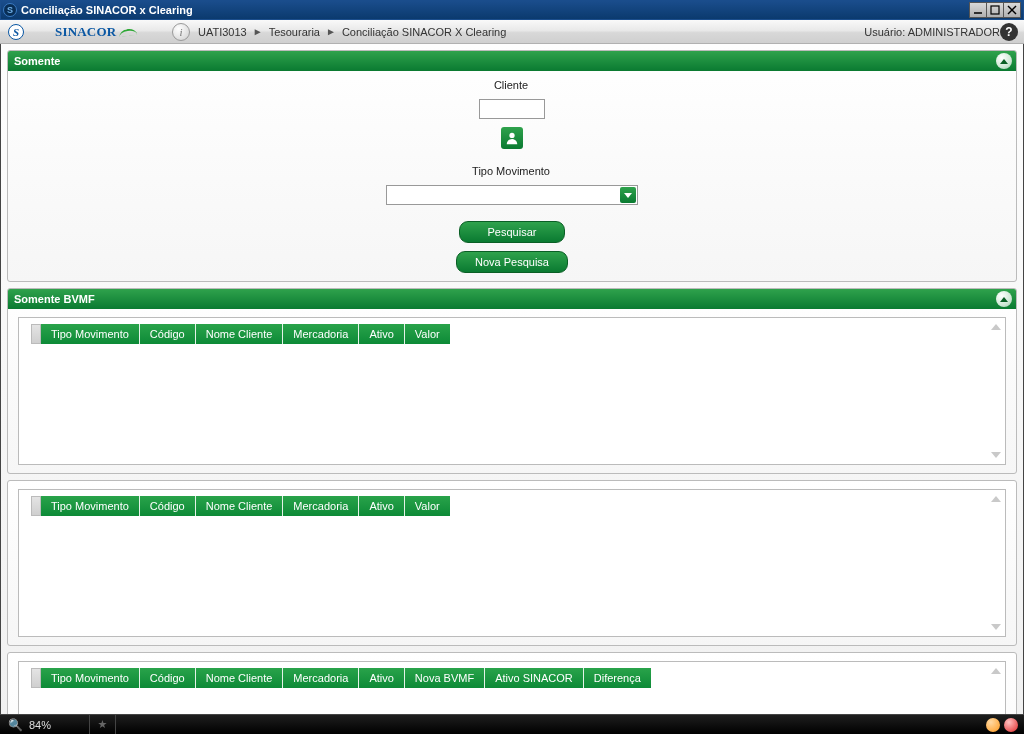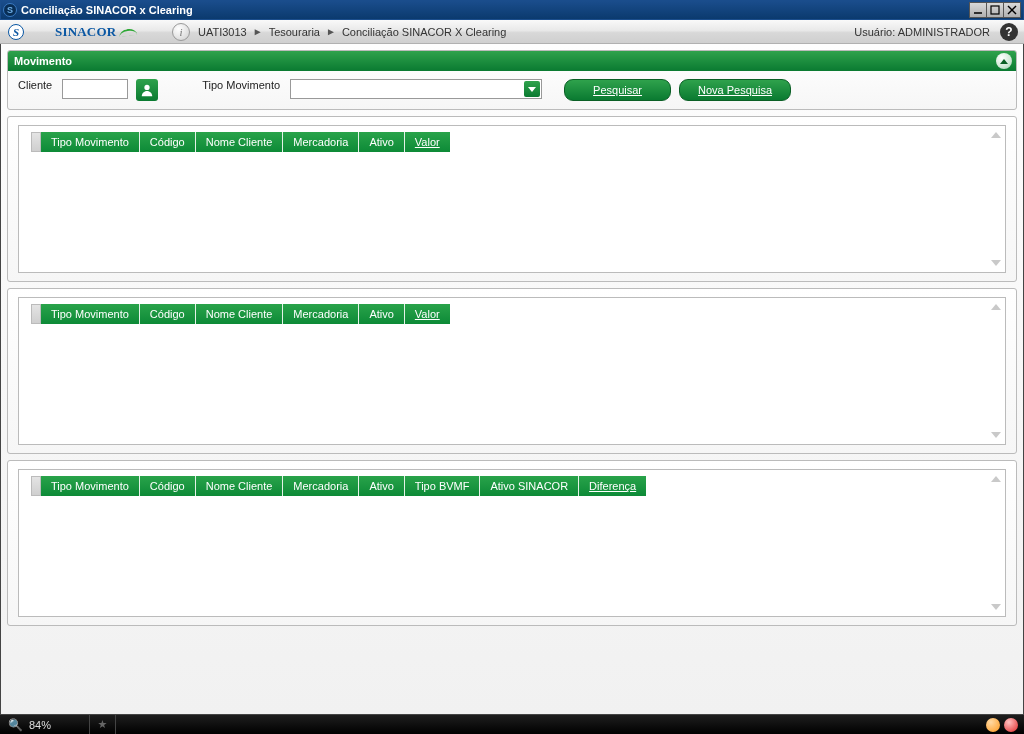--- a/index.html
+++ b/index.html
@@ -18,51 +18,51 @@
   .logo-wrap { width: 164px; height: 24px; display:flex; align-items:center; padding-left:8px; gap:3px;}
   .logo-circle { width:16px; height:16px; border-radius:50%; border: 1.5px solid #0a57a3; display:flex; align-items:center; justify-content:center; background:#fff;}
   .logo-s { color:#0a57a3; font-weight:bold; font-style:italic; font-size:11px; font-family: Georgia, serif;}
   .logo-text { color:#0a57a3; font-weight:bold; font-family: Georgia, serif; font-size:13px; letter-spacing:0.2px;margin-left:28px;}
   .logo-swoosh { width:20px; height:10px; position:relative; }
   .logo-swoosh::before { content:""; position:absolute; left:0; top:2px; width:18px; height:5px; border-top: 2px solid #2fa836; border-radius: 50% 50% 0 0 / 100% 100% 0 0; transform: rotate(-8deg);}
   .info-circle { width:18px; height:18px; border-radius:50%; background: radial-gradient(circle at 35% 30%, #fff, #cfcfcf); border:1px solid #9a9a9a; display:flex;align-items:center;justify-content:center; color:#777; font-style:italic; font-family: Georgia, serif; margin: 0 8px; cursor:pointer; font-size:11px;}
   .breadcrumb { display:flex; align-items:center; gap:6px; color:#333; }
   .bc-arrow { color:#555; font-size:10px;}
   .ribbon-spacer { flex:1; }
-  .user-lbl { margin-right: 10px; color:#333;}
+  .user-lbl { color:#333;}
   .help-circle { width:18px; height:18px; border-radius:50%; background:#333; color:#fff; font-weight:bold; display:flex;align-items:center;justify-content:center; margin-right:6px; cursor:pointer; font-size:12px;}
 
   
   .content { position:absolute; left:0; right:0; top:44px; bottom:20px; background: linear-gradient(to bottom,#fdfdfd,#f1f1f1); overflow:hidden; border-left:1px solid #444; border-right:1px solid #444;}
   .panel { margin: 6px 6px 0 6px; border: 1px solid #bbb; border-radius:3px; background: linear-gradient(to bottom,#fff,#f6f6f6); position:relative;}
   .panel-header { height:20px; background: linear-gradient(to bottom,#2fa24c 0%,#0a7a31 100%); color:#fff; font-weight:bold; display:flex; align-items:center; padding: 0 6px; border-radius:2px 2px 0 0; position:relative; font-size:11px;}
   .panel-collapse { position:absolute; right:4px; top:2px; width:16px; height:16px; border-radius:50%; background: radial-gradient(circle at 35% 30%,#fff,#cfe8d6 60%,#9bc8a9); display:flex; align-items:center; justify-content:center; cursor:pointer; font-size:10px; color:#0a5f25;}
   .panel-collapse::before { content:""; width:0; height:0; border-left:4px solid transparent; border-right:4px solid transparent; border-bottom:5px solid #0a5f25;}
   .panel-body { padding: 8px 10px; position:relative;}
 
   
-  .frm { display:flex; align-items:flex-start; gap:8px; }
+  .frm { display:flex; align-items:center; gap:8px;flex-direction:column; }
   .lbl { color:#222; padding-right:2px;}
   .txt { height:20px; border:1px solid #999; font-size:11px; padding:0 4px; background:#fff;}
   .w60 { width:66px;}
   .person-btn { width:22px; height:22px; background: linear-gradient(to bottom,#2fa24c,#0a7a31); border-radius:3px; display:flex; align-items:center; justify-content:center; cursor:pointer; color:#fff;}
   .person-btn svg { width:14px; height:14px; fill:#fff;}
   .combo { flex-shrink:0; width:252px; height:20px; border:1px solid #999; background:#fff; position:relative; display:flex; align-items:center;}
   .combo-arrow { position:absolute; right:1px; top:1px; width:16px; height:16px; background: linear-gradient(to bottom,#2fa24c,#0a7a31); border-radius:2px; display:flex;align-items:center;justify-content:center; cursor:pointer;}
   .combo-arrow::before { content:""; width:0;height:0; border-left:4px solid transparent;border-right:4px solid transparent;border-top:5px solid #fff;}
-  .btn-green { height:22px; padding:0 28px; background: linear-gradient(to bottom,#2fa24c,#0a7a31); color:#fff; border:1px solid #0a5f25; border-radius:9px; cursor:pointer; font-size:11px;text-decoration:underline;}
+  .btn-green { height:22px; padding:0 28px; background: linear-gradient(to bottom,#2fa24c,#0a7a31); color:#fff; border:1px solid #0a5f25; border-radius:9px; cursor:pointer; font-size:11px;}
 
   
   .grid-wrap { border:1px solid #bbb; background:#fff; position:relative; }
   .h1 { height: 148px; }
   .h2 { height: 148px; }
   .h3 { height: 148px; }
   .grid-head { position:absolute; left:12px; top:6px; display:flex; }
   .gh-cell { background: linear-gradient(to bottom,#29a34a,#0d8a37); color:#fff; font-size:11px; padding: 4px 10px; border-right: 1px solid #e4f2e8; white-space:nowrap;}
-  .gh-cell:last-child { border-right:none;text-decoration:underline;}
+  .gh-cell:last-child { border-right:none;}
   .row-selector { width:10px; background: linear-gradient(to bottom,#e4e4e4,#cfcfcf); border:1px solid #bbb;}
   .scroll-up, .scroll-dn { position:absolute; right:4px; width:0;height:0; border-left:5px solid transparent; border-right:5px solid transparent; cursor:pointer;}
   .scroll-up { top:6px; border-bottom:6px solid #c9c9c9;}
   .scroll-dn { bottom:6px; border-top:6px solid #c9c9c9;}
 
   
   .statusbar { position:absolute; left:0; right:0; bottom:0; height:20px; background: linear-gradient(to bottom,#1e1e1e,#000); display:flex; align-items:center; border-top:1px solid #444; color:#ddd;}
   .status-left { display:flex; align-items:center; gap:6px; padding-left:8px; border-right:1px solid #444; width:90px; height:100%;}
   .zoom-icon { font-size:12px;}
   .star-block { width: 26px; height:100%; border-right:1px solid #444; display:flex;align-items:center;justify-content:center; color:#666;}
@@ -118,21 +118,21 @@
   <div class="user-lbl">
     <span>Usuário:</span> <span>ADMINISTRADOR</span>
   </div>
   <div class="help-circle">?</div>
 </div>
 
 <div class="content">
 
   <div class="panel">
     <div class="panel-header">
-      <span>Movimento</span>
+      <span>Somente</span>
       <div class="panel-collapse"></div>
     </div>
     <div class="panel-body">
       <div class="frm">
         <span class="lbl">Cliente</span>
         <input class="txt w60" value="" style="">
         <div class="person-btn">
           <svg viewBox="0 0 16 16">
               <circle cx="8" cy="5" r="3"></circle>
               <path d="M2 15c0-3.3 2.7-6 6-6s6 2.7 6 6z"></path>
@@ -145,20 +145,24 @@
           <div class="combo-arrow"></div>
         </div>
         <div style="width:6px;"></div>
         <button class="btn-green">Pesquisar</button>
         <button class="btn-green" style="padding:0 18px;">Nova Pesquisa</button>
       </div>
     </div>
   </div>
 
   <div class="panel">
+    <div class="panel-header">
+      <span>Somente BVMF</span>
+      <div class="panel-collapse"></div>
+    </div>
     <div class="panel-body">
       <div class="grid-wrap h1">
         <div class="grid-head">
           <div class="row-selector"></div>
           <div class="gh-cell">Tipo Movimento</div>
           <div class="gh-cell">Código</div>
           <div class="gh-cell">Nome Cliente</div>
           <div class="gh-cell">Mercadoria</div>
           <div class="gh-cell">Ativo</div>
           <div class="gh-cell">Valor</div>
@@ -190,21 +194,21 @@
   <div class="panel">
     <div class="panel-body">
       <div class="grid-wrap h3">
         <div class="grid-head">
           <div class="row-selector"></div>
           <div class="gh-cell">Tipo Movimento</div>
           <div class="gh-cell">Código</div>
           <div class="gh-cell">Nome Cliente</div>
           <div class="gh-cell">Mercadoria</div>
           <div class="gh-cell">Ativo</div>
-          <div class="gh-cell">Tipo BVMF</div>
+          <div class="gh-cell">Nova BVMF</div>
           <div class="gh-cell">Ativo SINACOR</div>
           <div class="gh-cell">Diferença</div>
         </div>
         <div class="scroll-up"></div>
         <div class="scroll-dn"></div>
       </div>
     </div>
   </div>
 
 </div>

